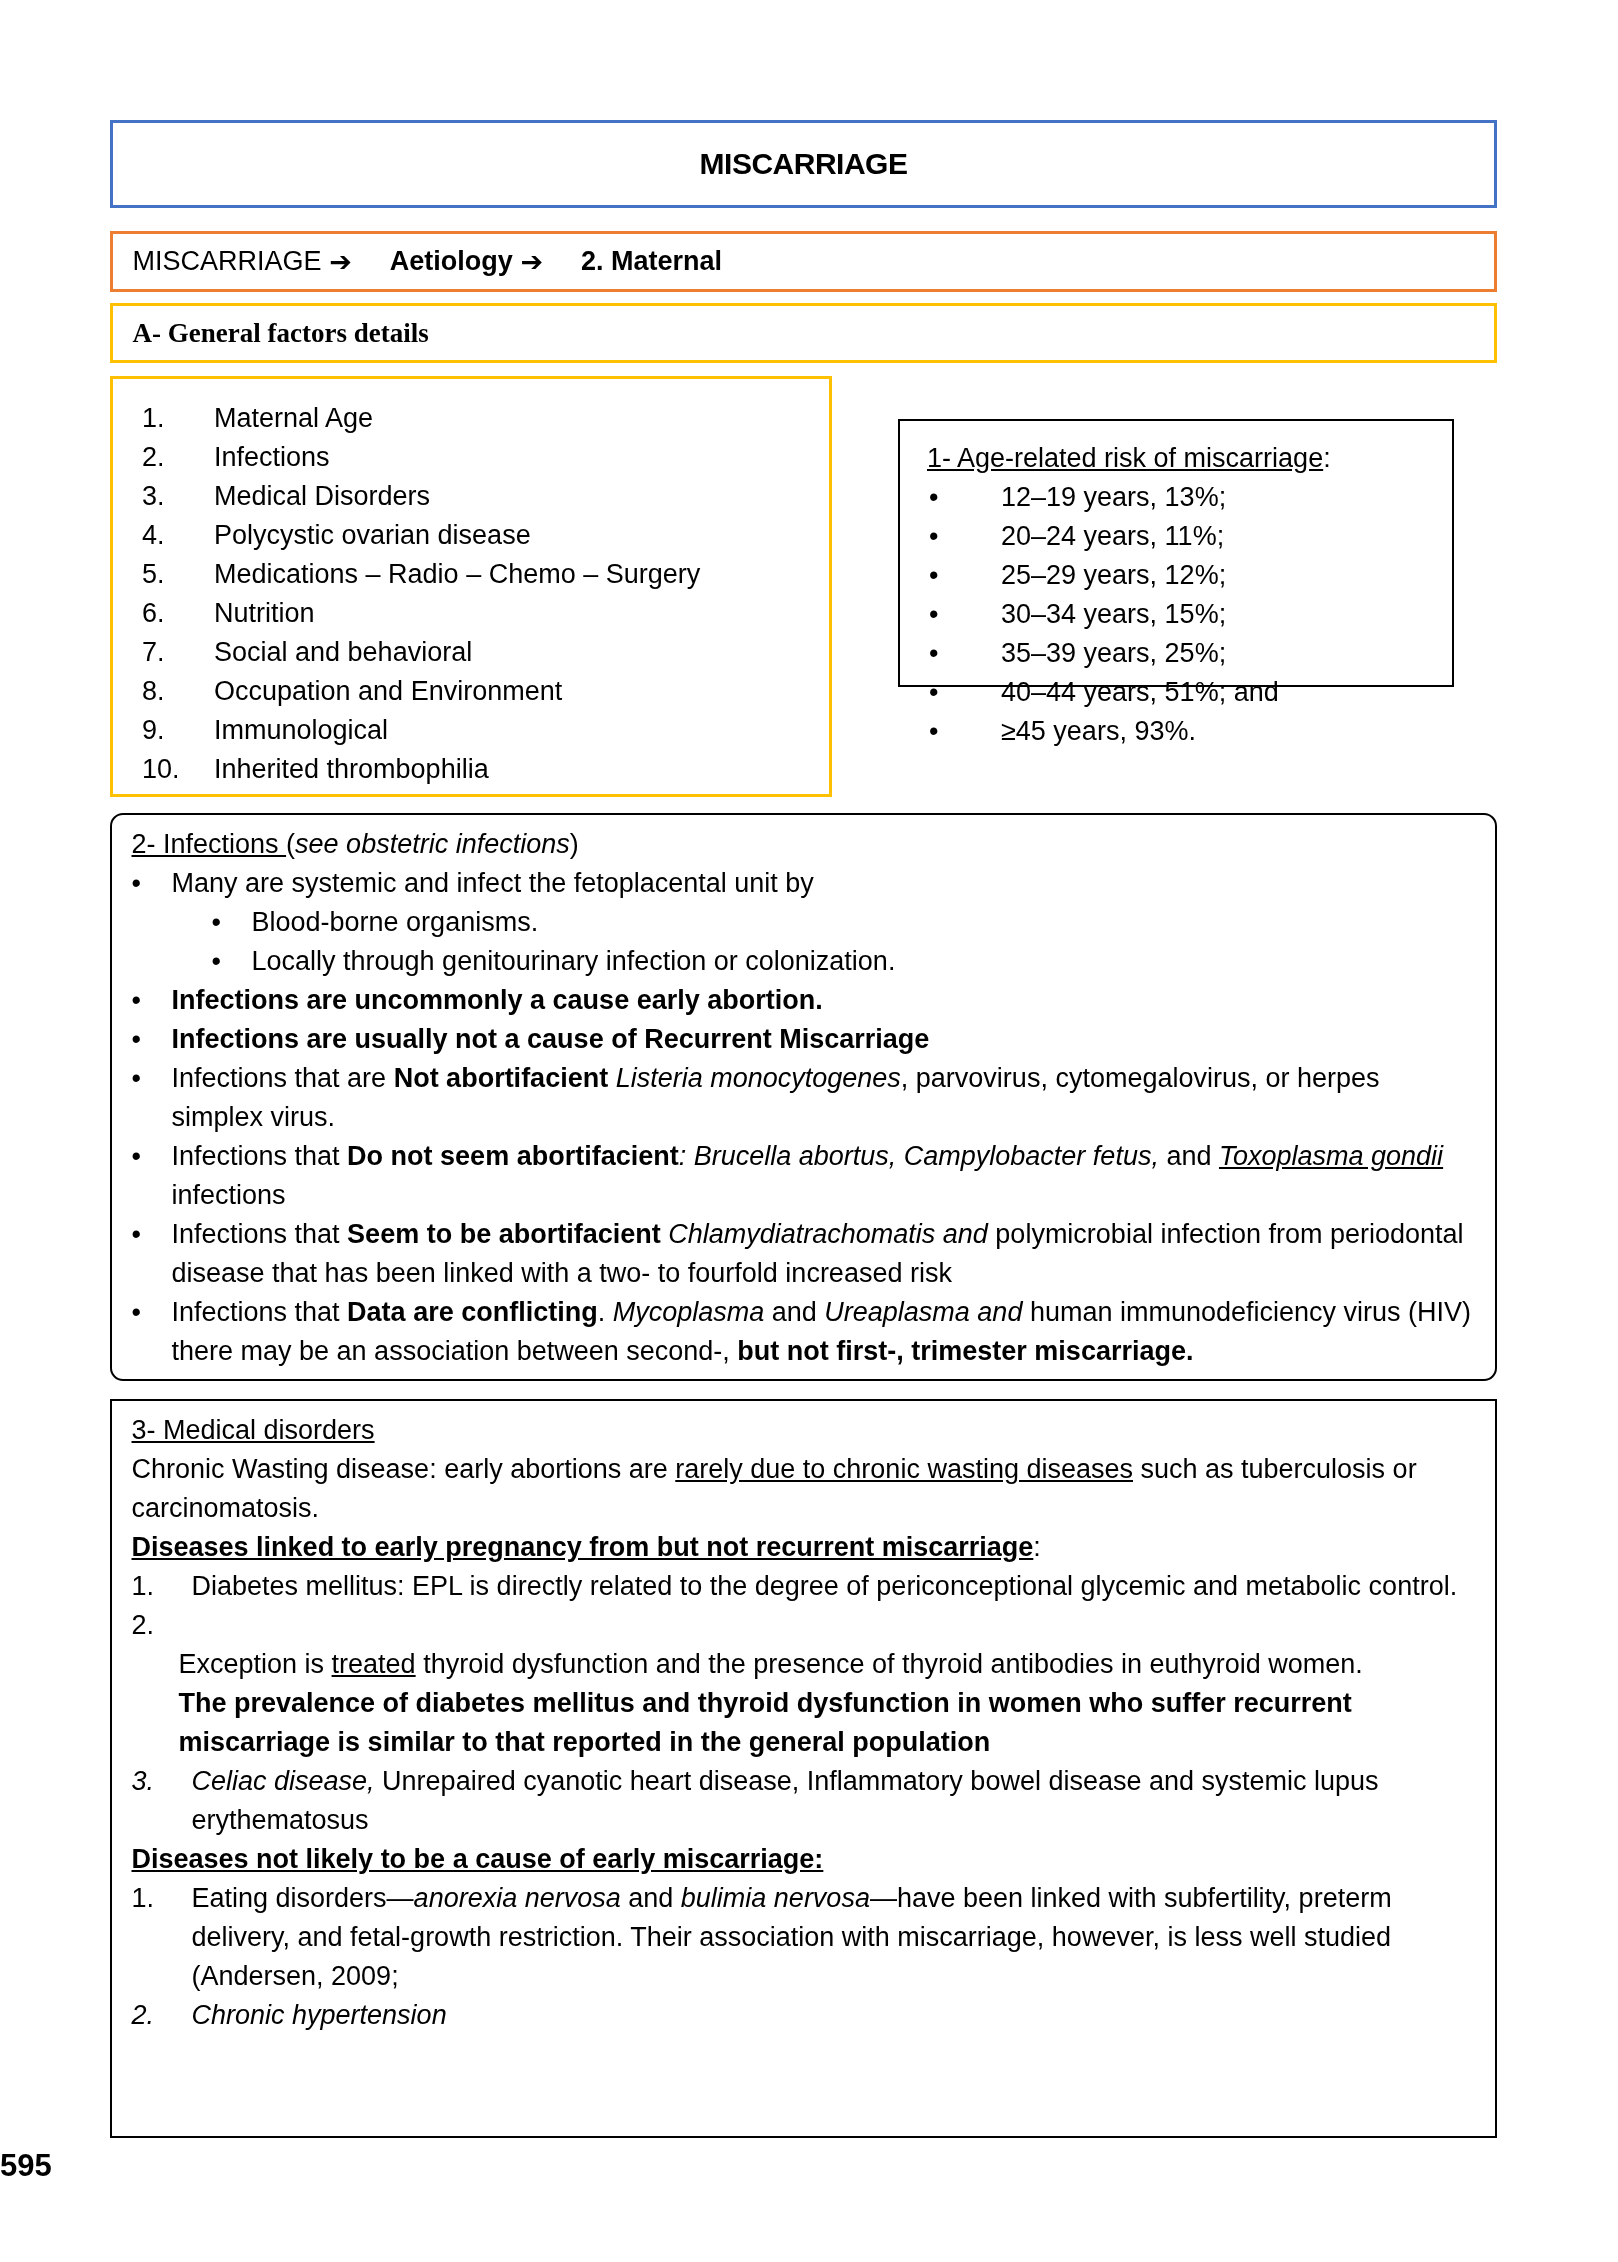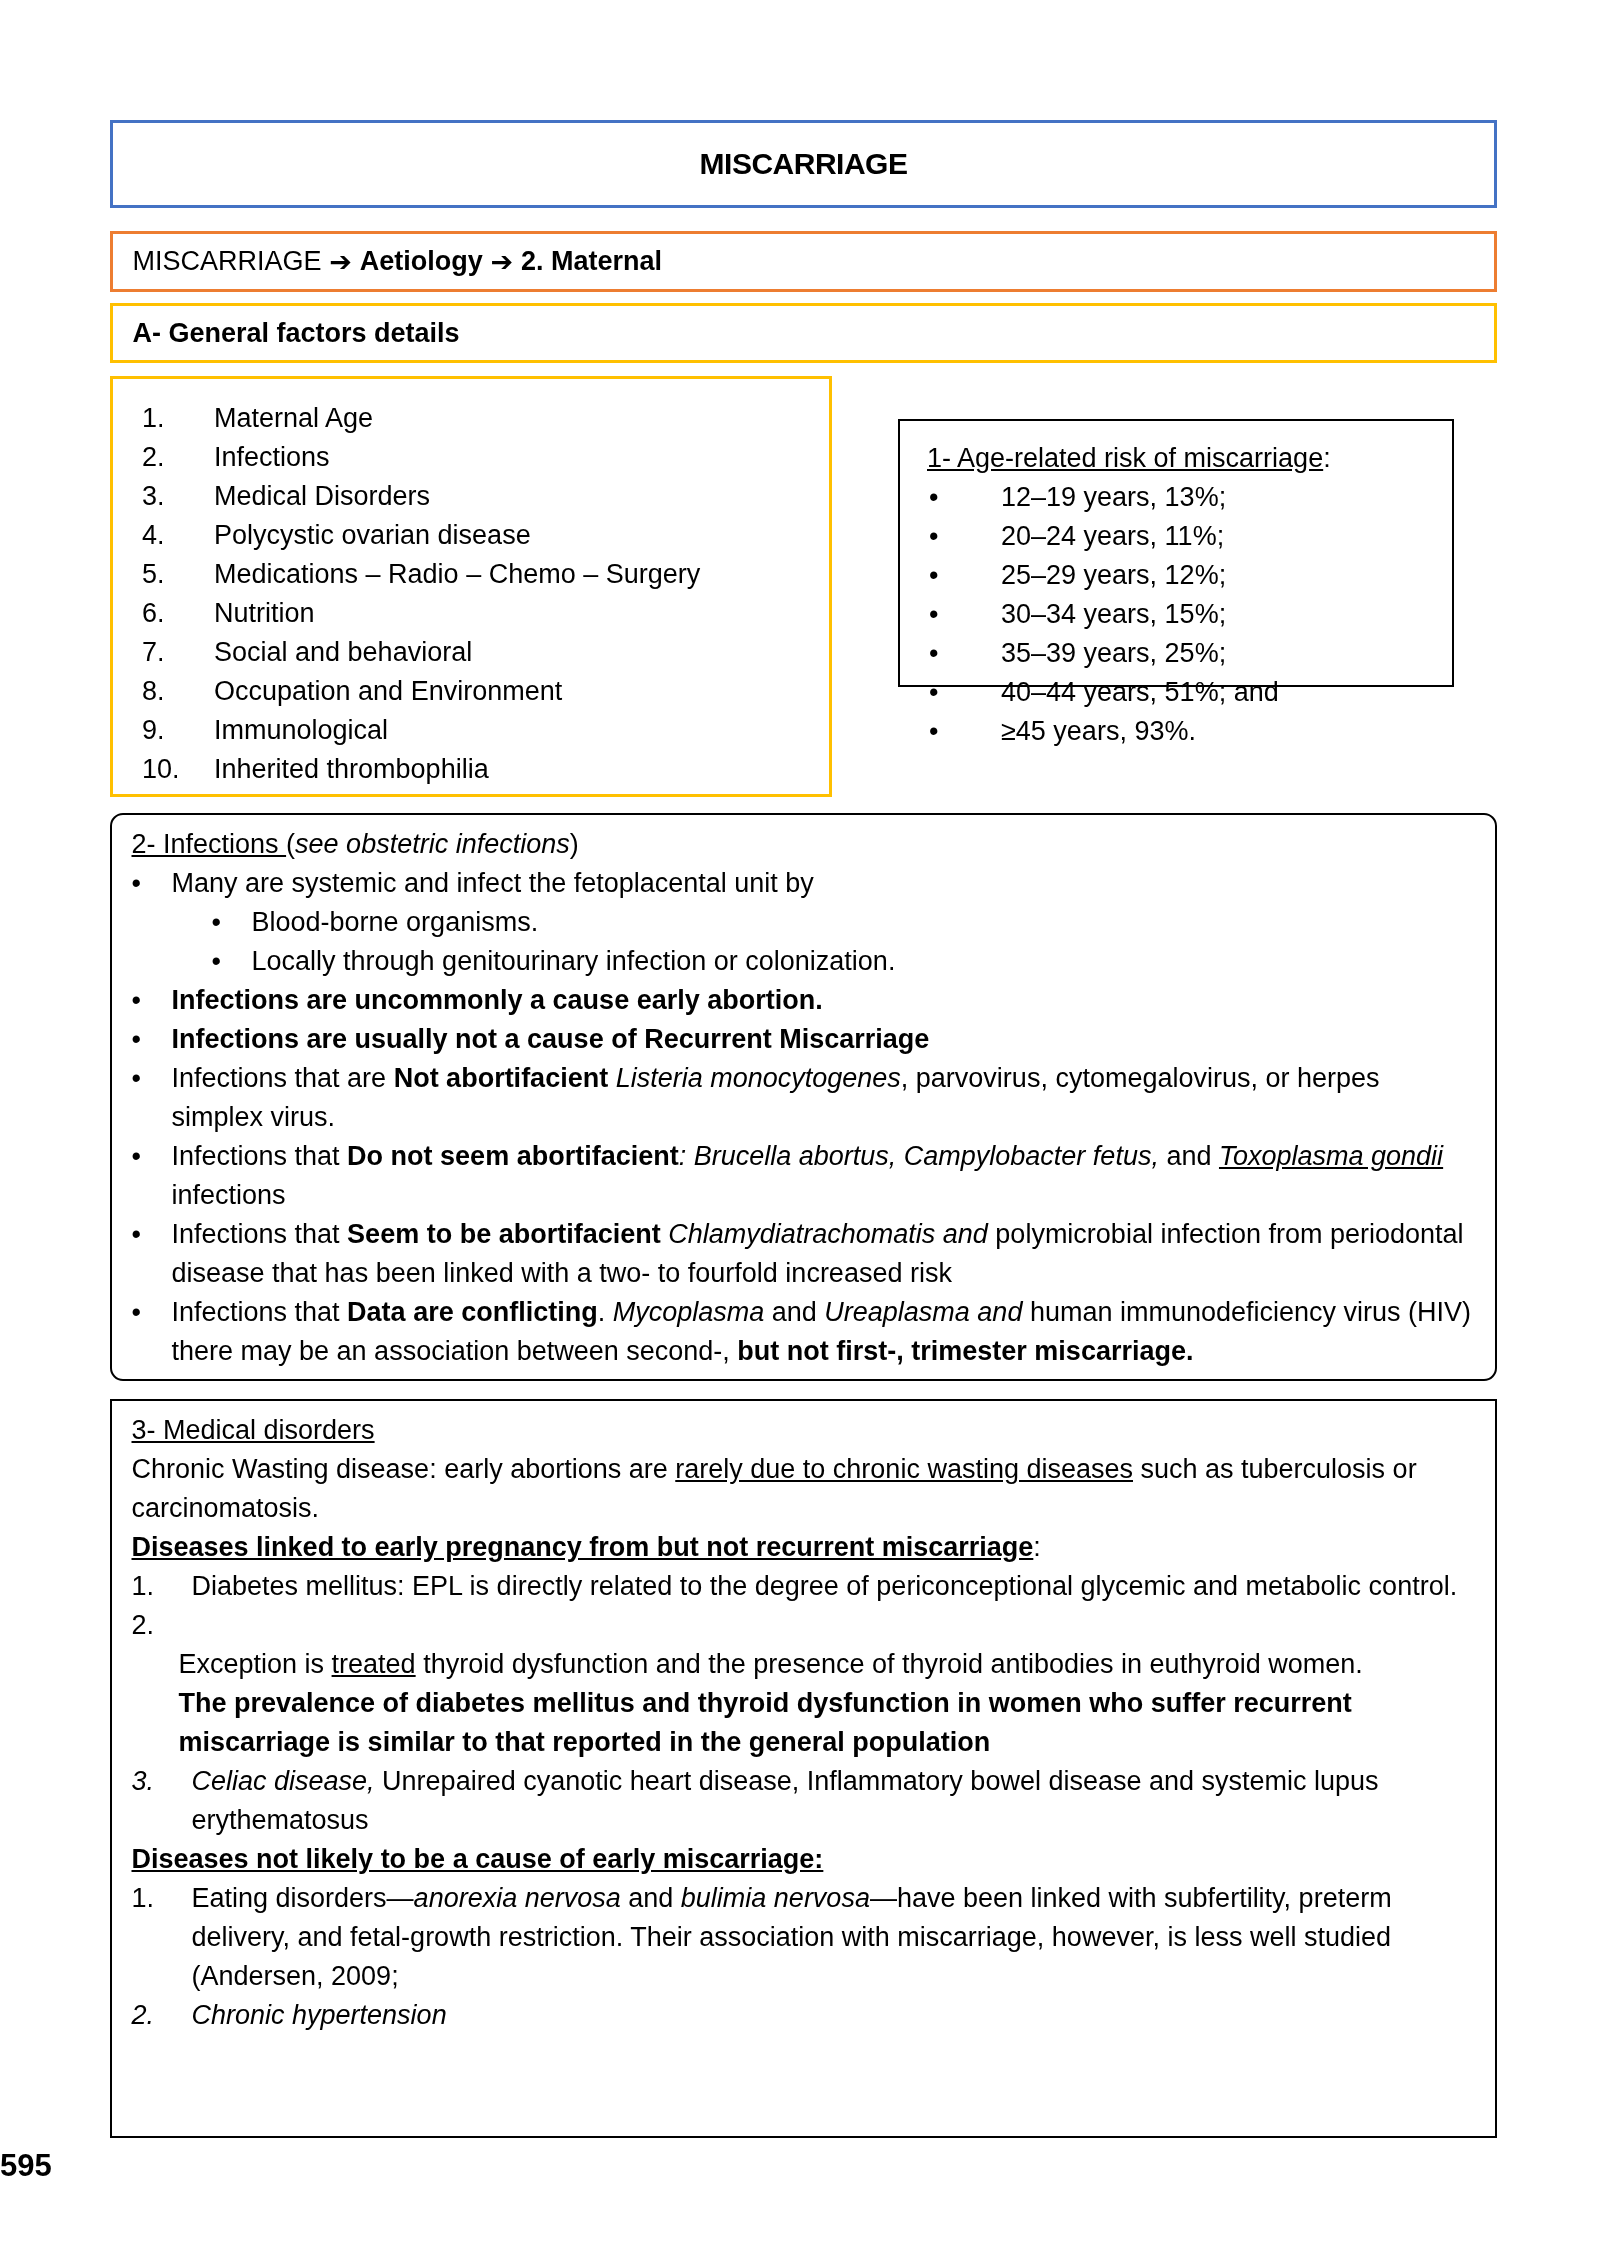--- a/index.html
+++ b/index.html
@@ -5,23 +5,23 @@
   html, body { margin: 0; padding: 0; background: #ffffff; }
   body { width: 1619px; height: 2263px; position: relative; overflow: hidden;
          font-family: "Liberation Sans", "DejaVu Sans", sans-serif; color: #000; }
   .box { position: absolute; box-sizing: border-box; background: #fff; }
   .title-box { left: 110px; top: 120px; width: 1387px; height: 88px; border: 3.9px solid #4472c4;
                display: flex; align-items: center; justify-content: center; }
   .title-box span { font-weight: bold; font-size: 30px; letter-spacing: -0.5px; }
   .crumb-box { left: 110px; top: 231px; width: 1387px; height: 61px; border: 3.9px solid #ed7d31;
                display: flex; align-items: center; padding-left: 19.5px; font-size: 27px; }
   .crumb-box .arrow { font-weight: bold; margin: 0 7.8px; }
-  .crumb-box b { font-weight: bold; }
+  .crumb-box b { font-weight: bold; margin-left: 30px; }
   .sect-box { left: 110px; top: 303px; width: 1387px; height: 60px; border: 3.9px solid #ffc000;
-              display: flex; align-items: center; padding-left: 19.5px; font-size: 27px; font-weight: bold; }
+              display: flex; align-items: center; padding-left: 19.5px; font-size: 27px; font-weight: bold; font-family: Liberation Serif, serif; }
   .list-box { left: 110px; top: 376px; width: 722px; height: 421px; border: 3.9px solid #ffc000;
               padding: 19.5px 0 0 29px; font-size: 27px; }
   .list-box .row { height: 39px; display: flex; align-items: center; }
   .list-box .num { width: 72px; }
   .age-box { left: 898px; top: 419px; width: 556px; height: 268px; border: 2.9px solid #000;
              padding: 17.6px 0 0 27px; font-size: 27px; }
   .age-box .row { height: 39px; display: flex; align-items: center; }
   .age-box .bul { width: 72px; padding-left: 2px; }
   .u { text-decoration: underline; }
   .big-box { left: 110px; width: 1387px; border: 2.9px solid #000; padding: 9.8px 19.5px 0 19.5px; font-size: 27px; }

